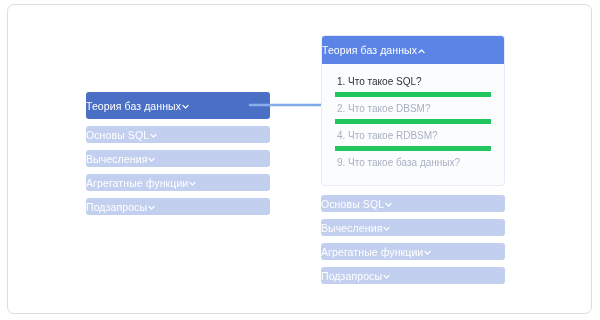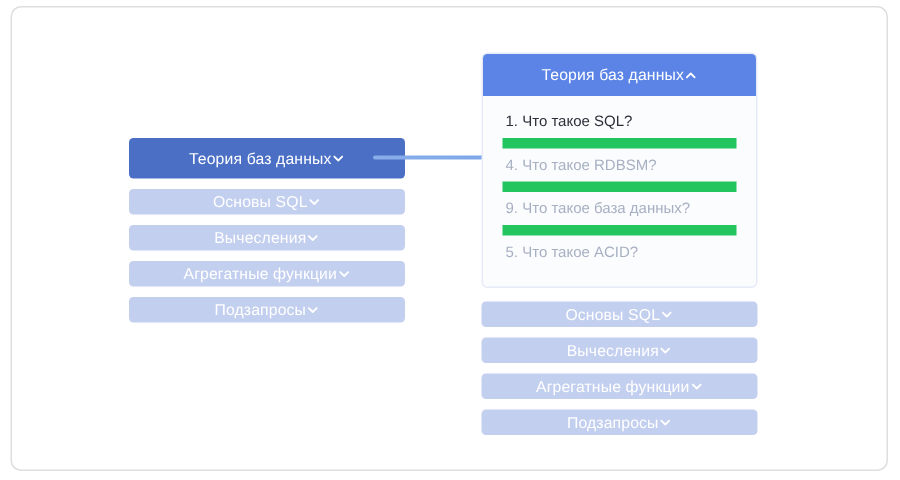--- a/index.html
+++ b/index.html
@@ -28,21 +28,21 @@
 
   
   .accordion {
     position: absolute;
   }
 
   .acc-row {
     box-sizing: border-box;
     display: flex;
     align-items: center;
-    justify-content: center;
+    justify-content: flex-start;
     padding: 0 0;
     font-size: 10.5px;
     letter-spacing: 0.1px;
     border-radius: 3px;
   }
 
   .acc-row .chev {
     display: block;
     width: 9px;
     height: 9px;
@@ -98,21 +98,21 @@
     list-style: none;
     margin: 0;
     padding: 6px 0 12px 0;
   }
   .item-list li {
     box-sizing: border-box;
     margin: 0 13px;
     padding: 6px 2px 5px 2px;
     font-size: 10px;
     color: #a7b0c2;
-    border-bottom: 7px solid #22c55e;
+    border-bottom: 5px solid #22c55e;
     white-space: nowrap;
   }
   .item-list li.active {
     color: #2b2f38;
   }
   .item-list li:last-child {
     border-bottom: none;
   }
 
   
@@ -199,23 +199,23 @@
         <span>Теория баз данных</span>
         <span class="chev">
           <svg viewBox="0 0 12 12" width="9" height="9">
               <path d="M2.5 7.5 L6 4 L9.5 7.5" fill="none" stroke-width="1.6" stroke-linecap="round" stroke-linejoin="round"></path>
             </svg>
         </span>
       </div>
 
       <ul class="item-list">
         <li class="active">1. Что такое SQL?</li>
+        <li>2. Что такое DBSM?</li>
         <li>4. Что такое RDBSM?</li>
         <li>9. Что такое база данных?</li>
-        <li>5. Что такое ACID?</li>
       </ul>
     </div>
 
     <div class="acc-row row-collapsed">
       <span>Основы SQL</span>
       <span class="chev">
         <svg viewBox="0 0 12 12" width="9" height="9">
             <path d="M2.5 4.5 L6 8 L9.5 4.5" fill="none" stroke-width="1.6" stroke-linecap="round" stroke-linejoin="round"></path>
           </svg>
       </span>

